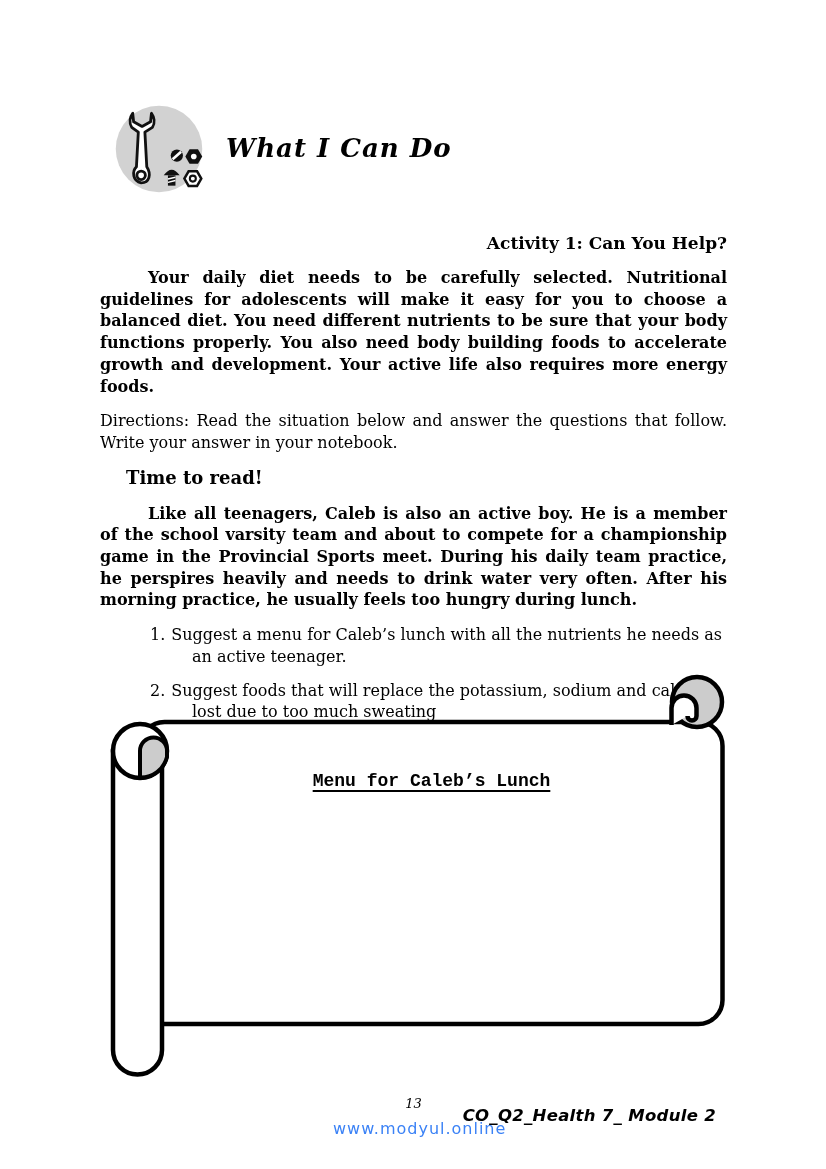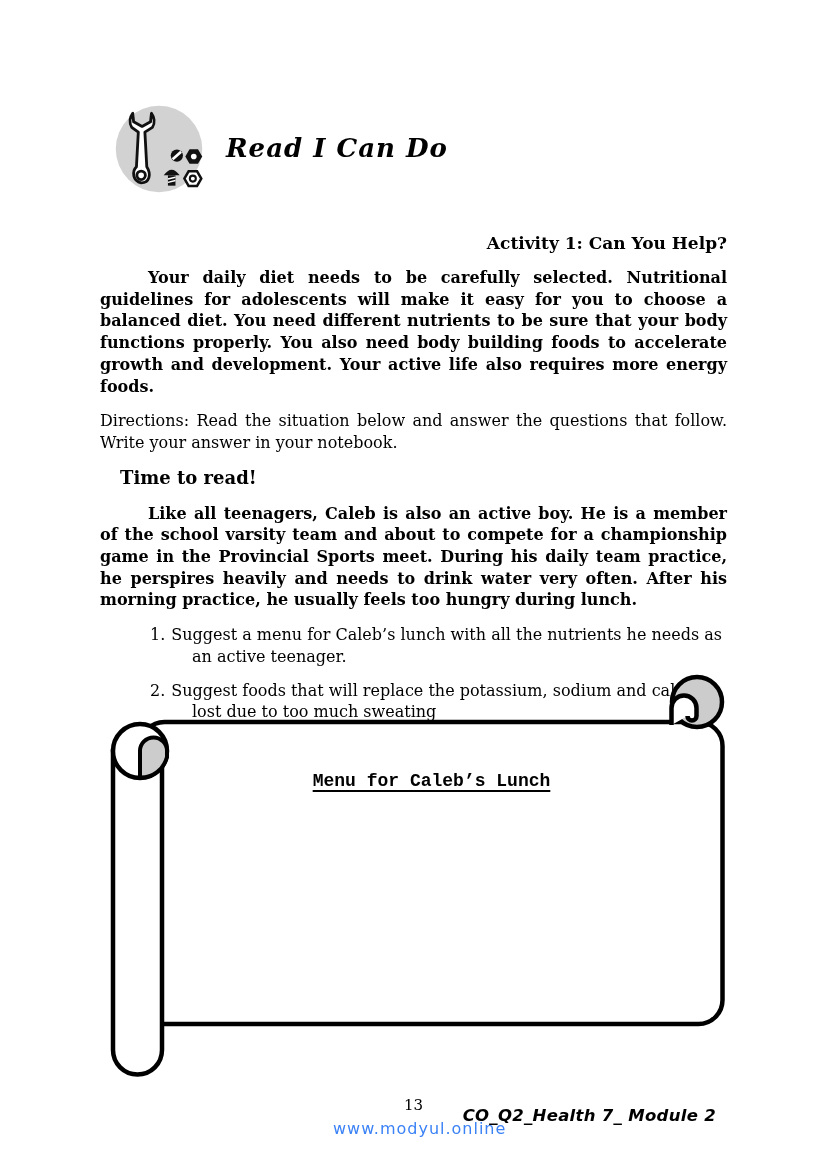--- a/index.html
+++ b/index.html
@@ -20,39 +20,40 @@
   .content {
     position:absolute; left:100px; top:232px; width:627px;
     font-size:16px; line-height:21.7px; text-align:justify;
   }
   .content h2 {
     margin:0 0 13px 0; font-size:17px; line-height:22px; text-align:right;
   }
   .content p { margin:0 0 13px 0; }
   .content p.indent { text-indent:48px;font-weight:bold; }
   .content h3 {
-    margin:1px 0 14px 20px; font-size:18px; line-height:22px; text-align:left;
+    margin:1px 0 14px 26px; font-size:18px; line-height:22px; text-align:left;
   }
   .question {
     padding-left:92px; text-indent:-42px; margin-bottom:12px; text-align:left;
   }
   .question .q-num { margin-right:6px; }
 
   
   .scroll-svg { position:absolute; left:0; top:668px; }
   .scroll-title {
     position:absolute; left:140px; top:771px; width:583px; text-align:center;
     font-size:18px; font-weight:bold; text-decoration:underline;
     text-underline-offset:4px; text-decoration-thickness:2px;font-family:Liberation Mono, monospace;
   }
 
   
   .page-number {
     position:absolute; left:100px; top:1096px; width:627px; text-align:center;
-    font-size:15px;
+    font-size:13px;
+    font-style:italic;
   }
   .module-code {
     position:absolute; right:110px; top:1106px;
     font-family:"DejaVu Sans","Liberation Sans",sans-serif;
     font-size:16.5px; font-weight:bold; letter-spacing:0.3px;font-style:italic;
   }
   .watermark {
     position:absolute; left:333px; top:1119px;
     font-family:"DejaVu Sans","Liberation Sans",sans-serif;
     font-size:16px; color:#3b82f6; letter-spacing:1px;
@@ -80,21 +81,21 @@
 
     <path d="M 55,78 Q 63.5,66 72,78 Z" fill="#111111"></path>
     <rect x="59.5" y="78" width="8" height="11" fill="#111111"></rect>
     <line x1="59.5" y1="82" x2="67.5" y2="80" stroke="#ffffff" stroke-width="1.6"></line>
     <line x1="59.5" y1="85.5" x2="67.5" y2="83.5" stroke="#ffffff" stroke-width="1.6"></line>
 
     <polygon points="95,81.5 90.5,89.3 81.5,89.3 77,81.5 81.5,73.7 90.5,73.7" fill="#ffffff" stroke="#111111" stroke-width="2.6"></polygon>
     <circle cx="86" cy="81.5" r="3.2" fill="#ffffff" stroke="#111111" stroke-width="2.2"></circle>
   </svg>
 
-  <h1 class="page-title">Read I Can Do</h1>
+  <h1 class="page-title">What I Can Do</h1>
 
   <div class="content">
     <h2>Activity 1: Can You Help?</h2>
     <p class="indent">Your daily diet needs to be carefully selected. Nutritional guidelines for adolescents will make it easy for you to choose a balanced diet. You need different nutrients to be sure that your body functions properly. You also need body building foods to accelerate growth and development. Your active life also requires more energy foods.</p>
     <p>Directions: Read the situation below and answer the questions that follow. Write your answer in your notebook.</p>
     <h3>Time to read!</h3>
     <p class="indent">Like all teenagers, Caleb is also an active boy. He is a member of the school varsity team and about to compete for a championship game in the Provincial Sports meet. During his daily team practice, he perspires heavily and needs to drink water very often. After his morning practice, he usually feels too hungry during lunch.</p>
 
     <div class="question">
       <span class="q-num">1.</span><span>Suggest a menu for Caleb’s lunch with all the nutrients he needs as an active teenager.</span>

